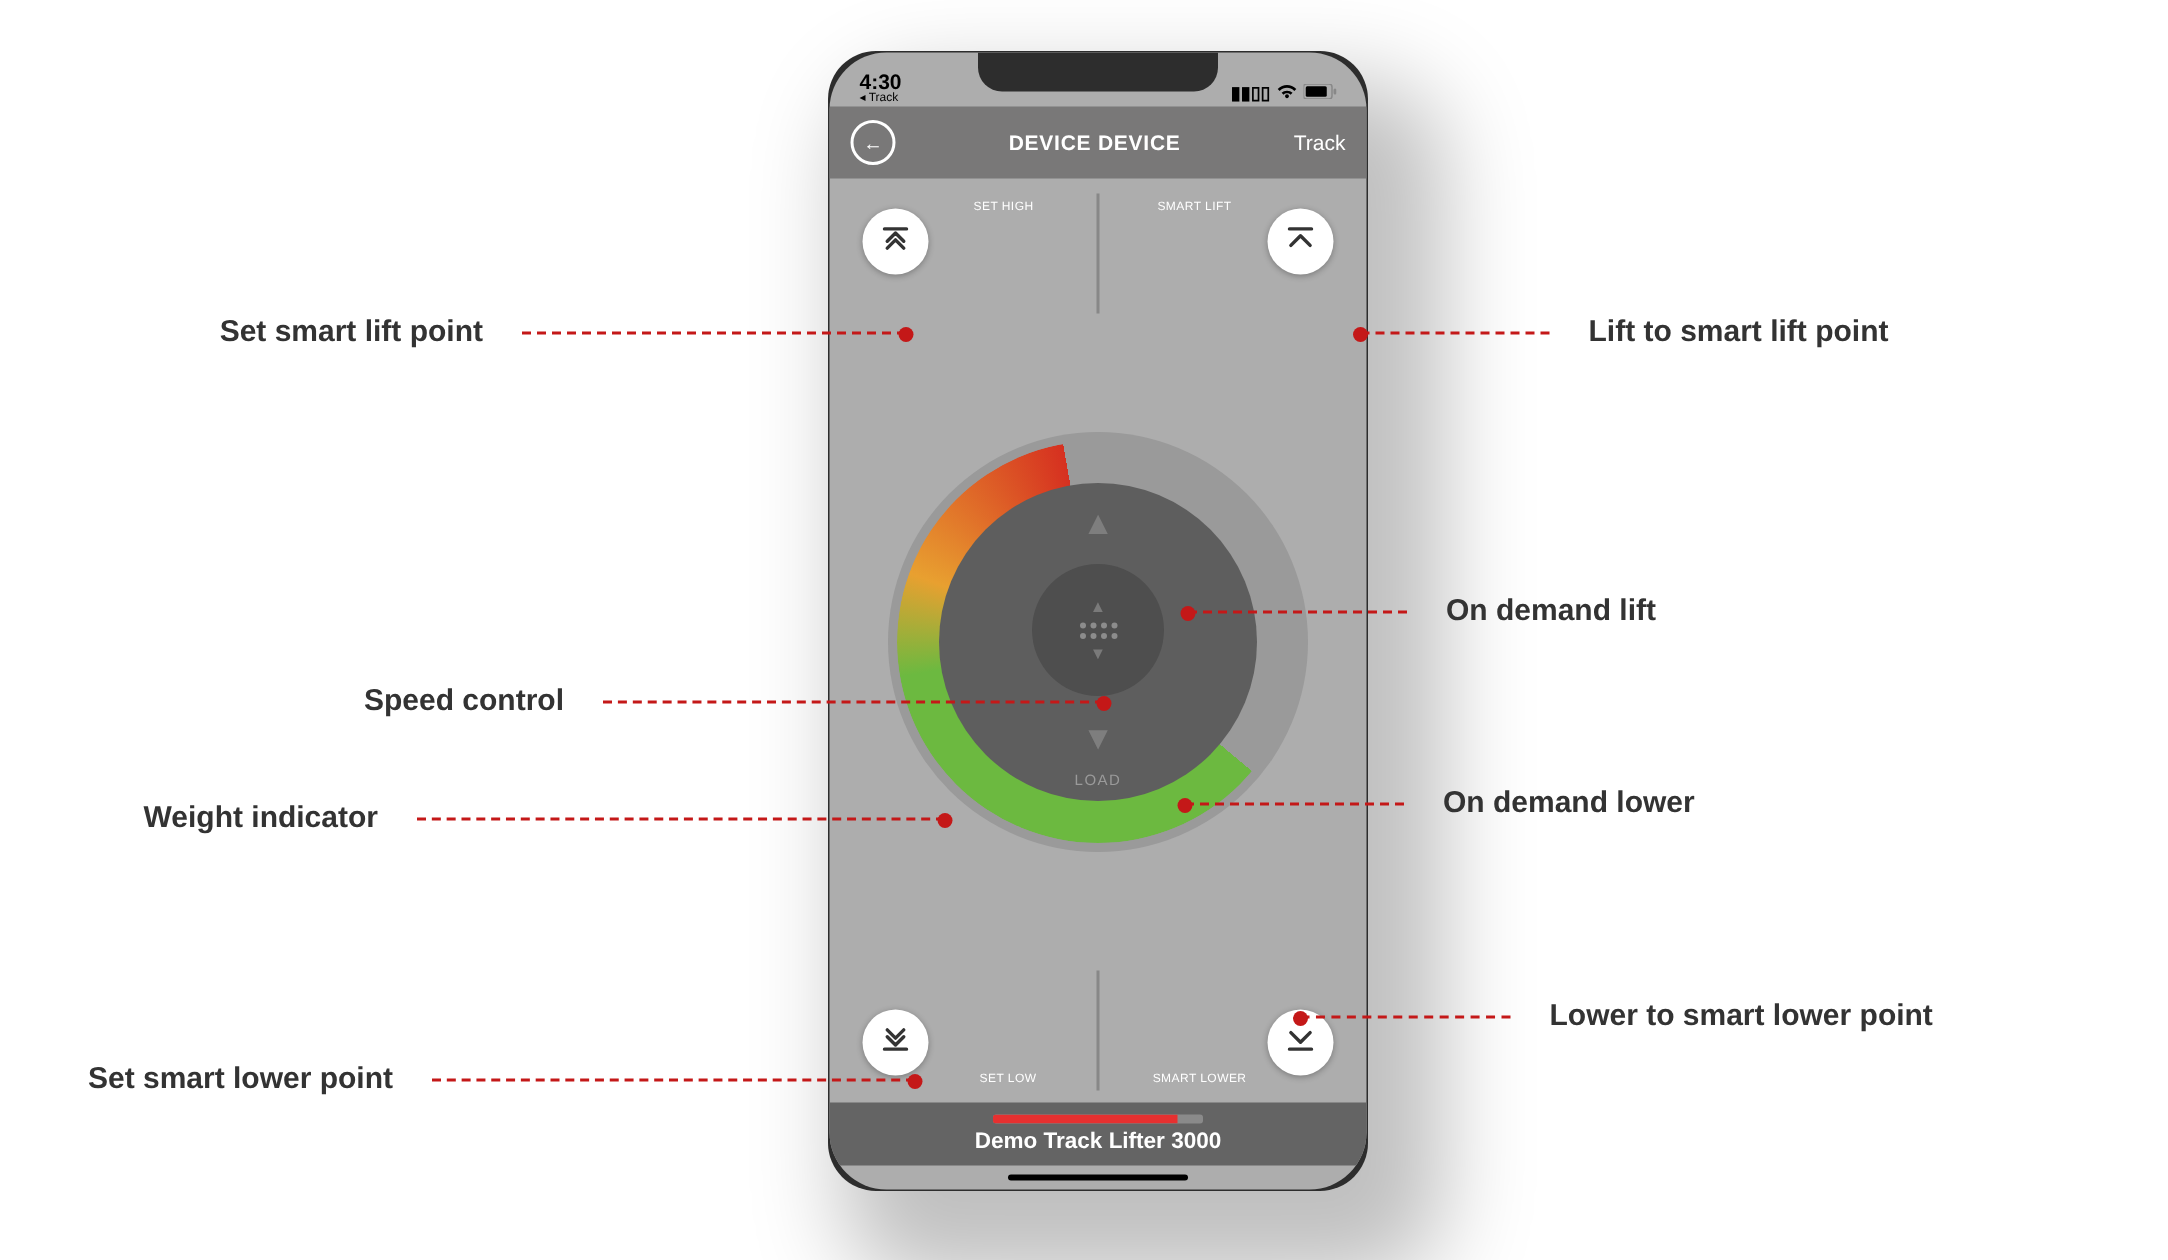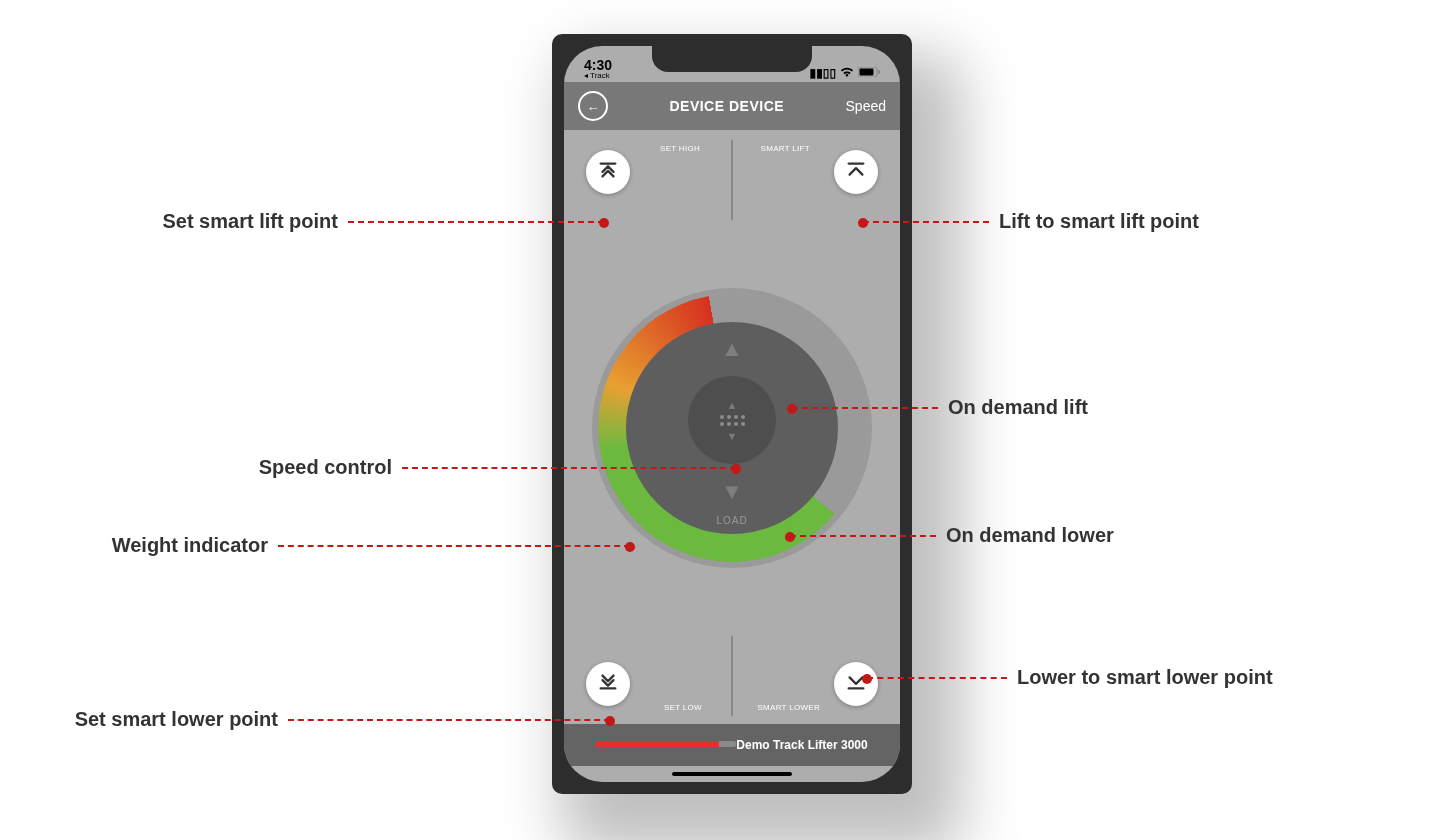--- a/index.html
+++ b/index.html
@@ -1,16 +1,16 @@
 <!DOCTYPE html>
 <html><head>
 <meta charset="utf-8">
 <style>
 body{margin:0;background:#fff;width:1445px;height:840px;position:relative;font-family:-apple-system,BlinkMacSystemFont,"Segoe UI",Helvetica,Arial,sans-serif;overflow:hidden}
-.phone{position:absolute;left:552px;top:34px;width:360px;height:760px;background:#2d2d2d;border-radius:10px;box-shadow:30px 40px 60px 20px rgba(0,0,0,.25);padding:12px;box-sizing:border-box}
+.phone{position:absolute;left:552px;top:34px;width:360px;height:760px;background:#2d2d2d;border-radius:32px;box-shadow:30px 40px 60px 20px rgba(0,0,0,.25);padding:1px;box-sizing:border-box}
 .screen{position:relative;width:100%;height:100%;border-radius:38px;overflow:hidden;background:#adadad}
 .notch{position:absolute;top:0;left:50%;transform:translateX(-50%);width:160px;height:26px;background:#2d2d2d;border-radius:0 0 16px 16px;z-index:50}
 .statusbar{height:34px;display:flex;justify-content:space-between;align-items:flex-end;padding:0 20px 2px;color:#000;font-size:14px;font-weight:600}
 .statusbar .left{display:flex;flex-direction:column;line-height:1}
 .statusbar .back{font-size:8px;font-weight:400}
 .sicons{display:flex;gap:4px;align-items:center;font-size:12px}
 .navbar{height:48px;background:#797878;display:flex;align-items:center;justify-content:space-between;padding:0 14px;color:#fff;font-size:14px;font-weight:600}
 .navbar .title{letter-spacing:.5px}
 .backbtn{width:26px;height:26px;border:2px solid #fff;border-radius:50%;display:flex;align-items:center;justify-content:center;font-size:13px}
 .help{font-weight:500}
@@ -24,36 +24,36 @@
 .vt{top:10px;height:80px}.vb{bottom:10px;height:80px}
 .dial{position:absolute;top:50%;left:50%;transform:translate(-50%,-50%);width:280px;height:280px}
 .ring{position:absolute;inset:0;border-radius:50%;background:#9a9a9a}
 .arc{position:absolute;inset:6px;border-radius:50%;background:conic-gradient(from 130deg,#6cb940 0deg,#6cb940 130deg,#e8a030 160deg,#d63020 220deg,transparent 220deg,transparent 360deg);mask:radial-gradient(circle,transparent 0 100px,#000 100px 140px,transparent 140px);-webkit-mask:radial-gradient(circle,transparent 0 100px,#000 100px 140px,transparent 140px)}
 .inner{position:absolute;inset:34px;border-radius:50%;background:#5e5e5e;display:flex;flex-direction:column;align-items:center;justify-content:space-between;padding:14px 0 8px}
 .seg{color:#7e7e7e;font-size:22px}
 .center{width:88px;height:88px;background:#4e4e4e;border-radius:50%;display:flex;flex-direction:column;align-items:center;justify-content:center;gap:4px;color:#7a7a7a}
 .dots{display:grid;grid-template-columns:repeat(4,4px);gap:3px}
 .dots span{width:4px;height:4px;background:#8c8c8c;border-radius:50%}
 .load{color:#9a9a9a;font-size:10px;letter-spacing:1px;margin-top:-4px}
-.footer{position:absolute;bottom:16px;left:0;right:0;height:42px;background:#646464;display:flex;flex-direction:row;align-items:center;justify-content:center;color:#fff;font-size:12px;font-weight:600}
+.footer{position:absolute;bottom:16px;left:0;right:0;height:42px;background:#646464;display:flex;flex-direction:column;align-items:center;justify-content:center;color:#fff;font-size:15px;font-weight:600}
 .pbar{width:140px;height:6px;background:#8a8a8a;border-radius:2px;overflow:hidden;margin-bottom:3px}
 .pbar>div{width:88%;height:100%;background:#e63030}
 .homebar{position:absolute;bottom:6px;left:50%;transform:translateX(-50%);width:120px;height:4px;background:#000;border-radius:4px;z-index:60}
-.ann{position:absolute;display:flex;align-items:center;gap:0;color:#333;font-size:20px;font-weight:600}
+.ann{position:absolute;display:flex;align-items:center;gap:16px;color:#333;font-size:20px;font-weight:600}
 .ann.left{flex-direction:row;justify-content:flex-end;text-align:right}
 .ann.right{flex-direction:row-reverse;justify-content:flex-end;text-align:left}
 .ann .txt{white-space:nowrap;padding:0 10px}
 .lead{height:0;border-top:2px dashed #c41818;position:relative}
 .lead::after{content:"";position:absolute;right:-5px;top:-5px;width:10px;height:10px;background:#c41818;border-radius:50%}
 .ann.right .lead::after{right:auto;left:-5px}
 .a1{top:210px;left:114px;width:490px}.a1 .lead{width:256px}
 .a2{top:456px;left:188px;width:548px}.a2 .lead{width:334px}
 .a3{top:534px;left:66px;width:564px}.a3 .lead{width:352px}
 .a4{top:708px;left:14px;width:596px}.a4 .lead{width:322px}
-.a5{top:210px;left:863px;width:410px}.a5 .lead{width:126px}
+.a5{top:210px;left:907px;width:410px}.a5 .lead{width:126px}
 .a6{top:396px;left:792px;width:330px}.a6 .lead{width:146px}
 .a7{top:524px;left:790px;width:360px}.a7 .lead{width:146px}
 .a8{top:666px;left:867px;width:480px}.a8 .lead{width:140px}
 </style>
 </head>
 <body>
 
 <div class="phone">
   <div class="screen">
     <div class="notch"></div>
@@ -76,21 +76,21 @@
               <rect x="20" y="3" width="2" height="4" rx="1" fill="#888"></rect>
             </svg>
         </span>
       </div>
     </div>
     <div class="navbar">
       <div class="backbtn">
           <span>←</span>
         </div>
       <div class="title">DEVICE DEVICE</div>
-      <div class="help">Speed</div>
+      <div class="help">Track</div>
     </div>
     <div class="ctrl">
       <div class="vline vt"></div>
       <div class="vline vb"></div>
 
       <span class="clabel l-sh">SET HIGH</span>
       <span class="clabel l-sl">SMART LIFT</span>
       <span class="clabel l-slo">SET LOW</span>
       <span class="clabel l-slw">SMART LOWER</span>
 

